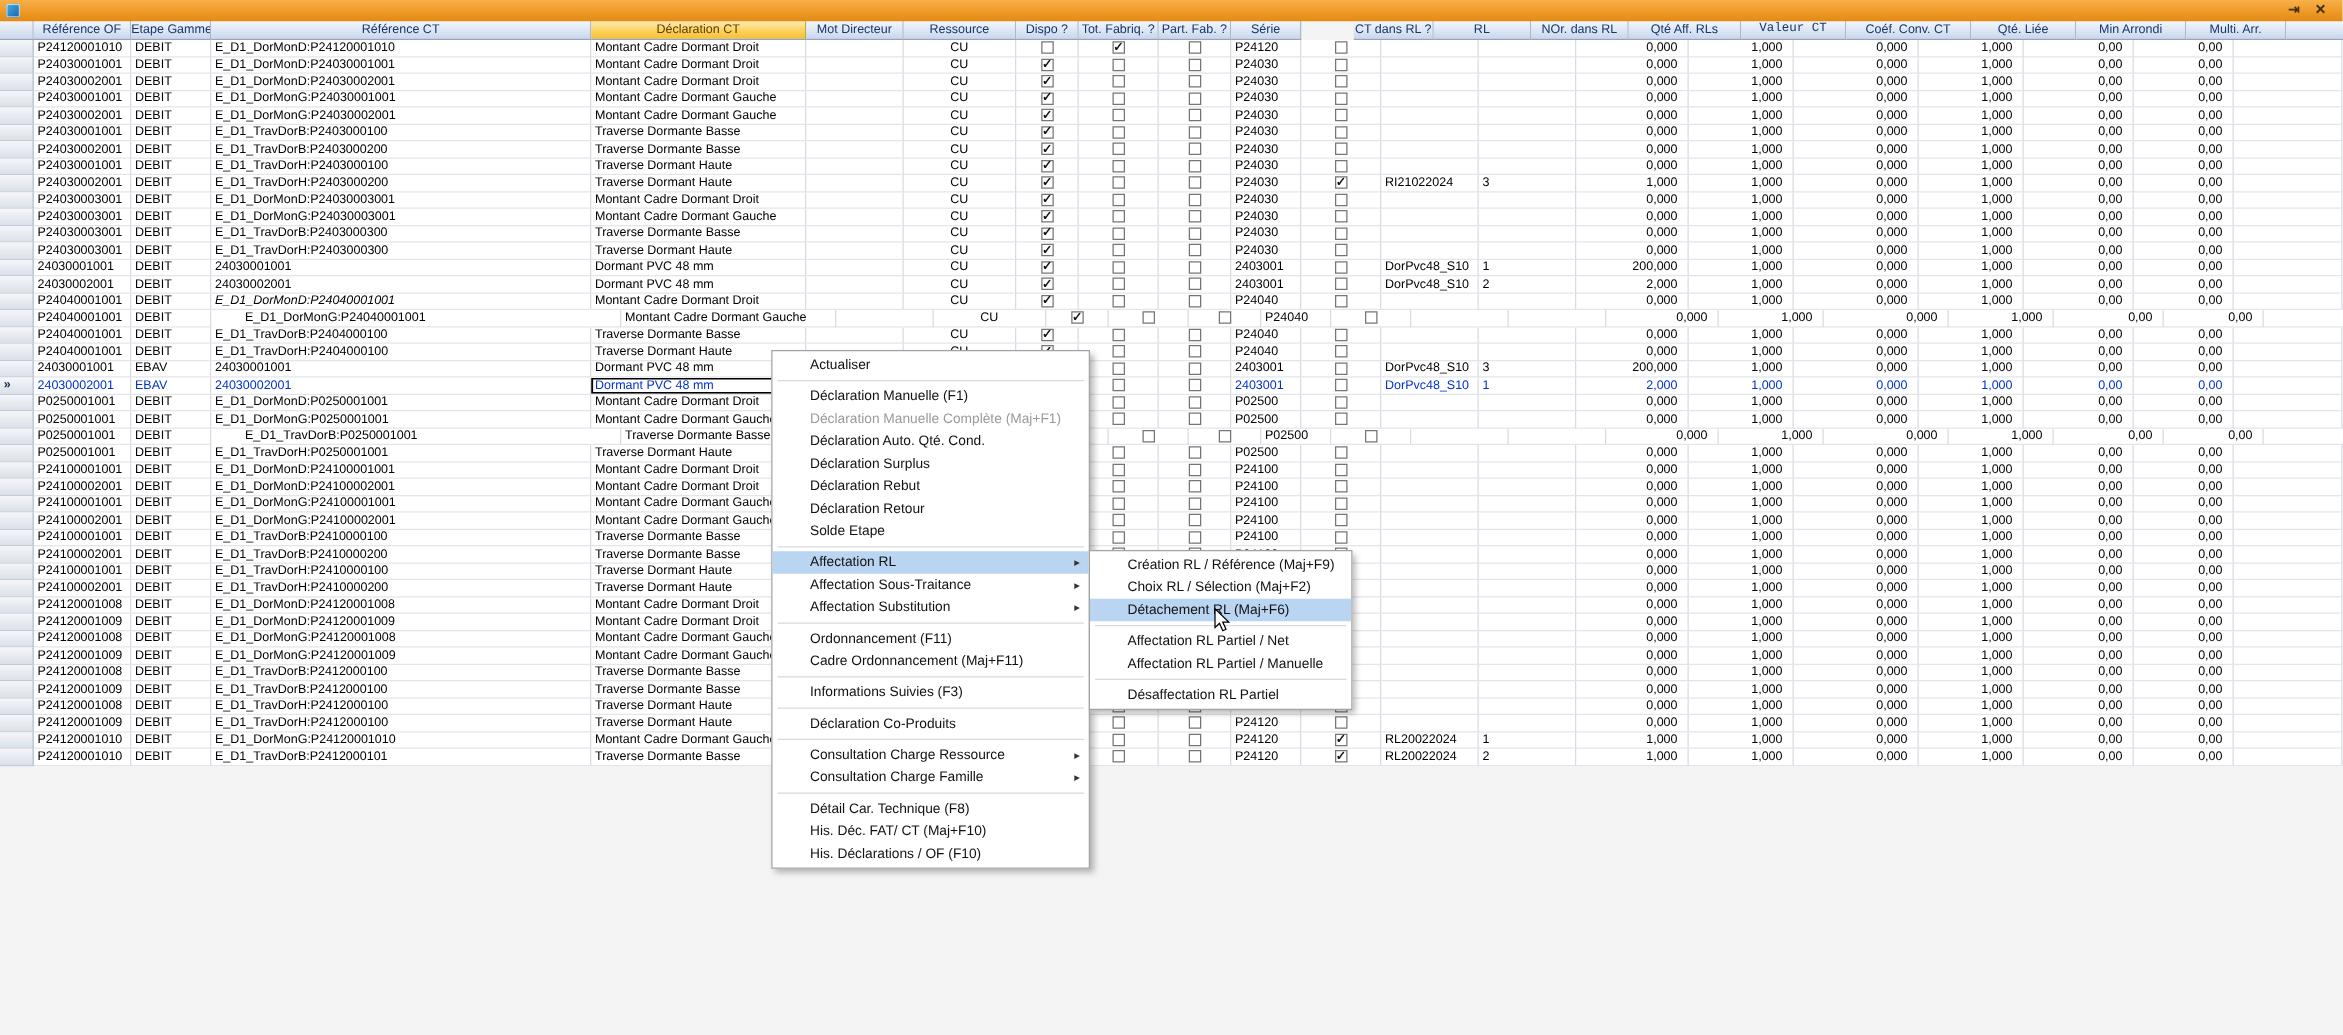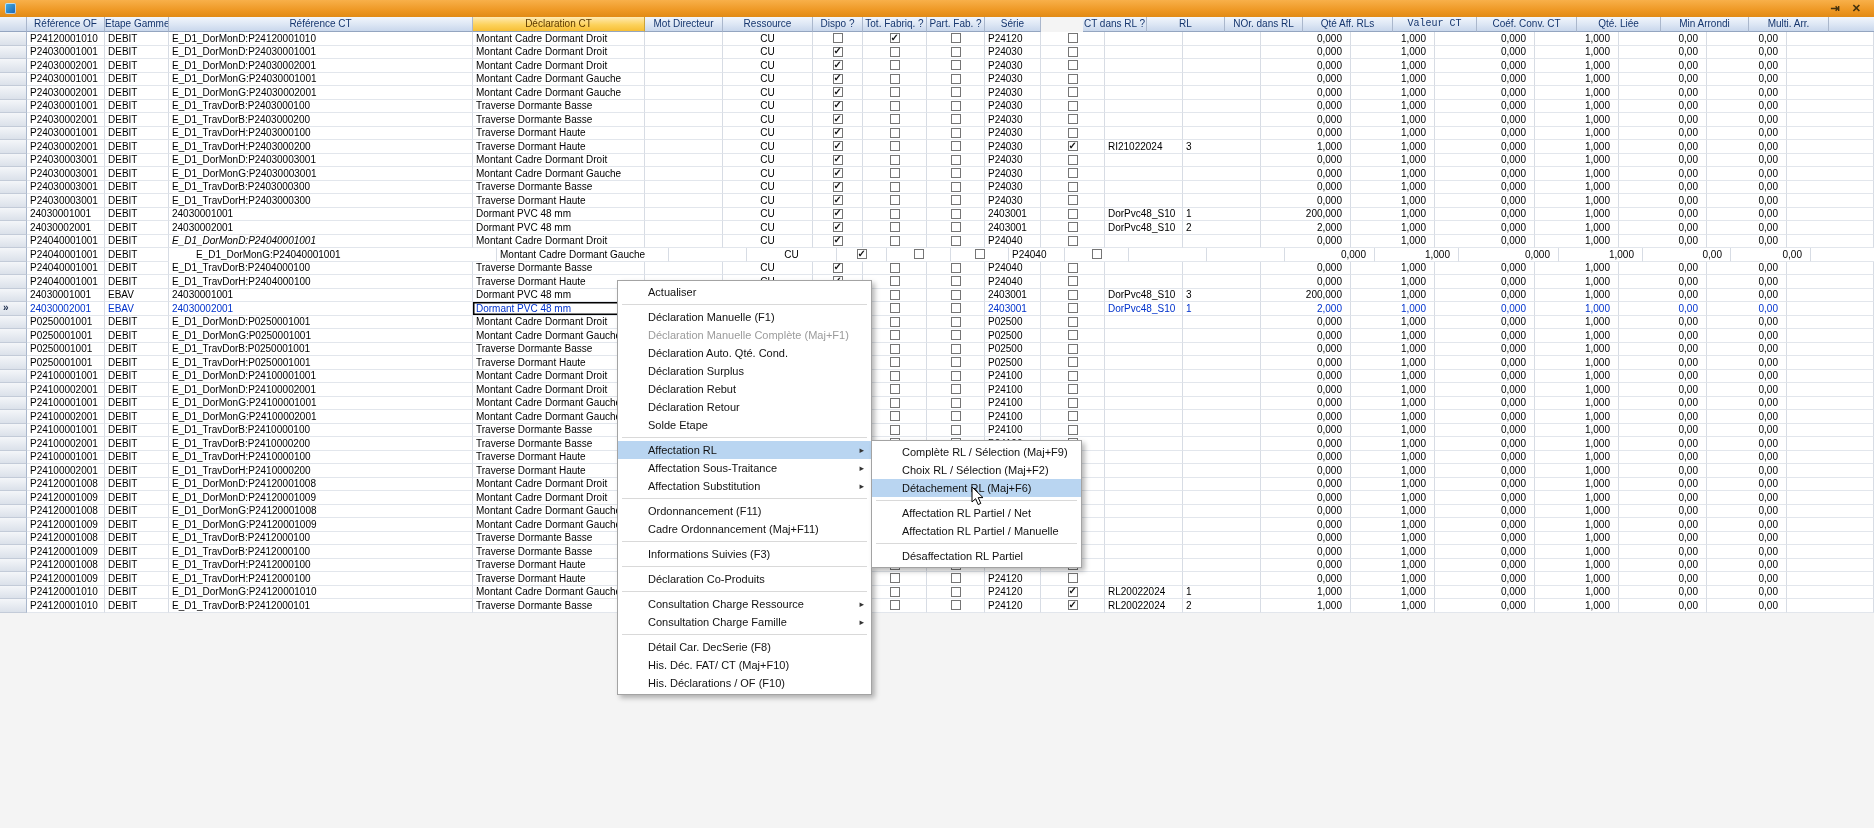--- a/index.html
+++ b/index.html
@@ -806,21 +806,21 @@
         <div class="cell a-right" style="width: 100px;">0,000</div>
         <div class="cell a-right" style="width: 84px;">1,000</div>
         <div class="cell a-right" style="width: 88px;">0,00</div>
         <div class="cell a-right" style="width: 80px;">0,00</div>
         <div class="cell" style="width: 87px;"></div>
       </div>
       <div class="grow">
         <div class="rowhdr"></div>
         <div class="cell a-left" style="width: 78px;">P0250001001</div>
         <div class="cell a-left" style="width: 64px;">DEBIT</div>
-        <div class="cell a-left" style="width: 304px;">E_D1_TravDorB:P0250001001</div>
+        <div class="cell a-left" style="width: 304px; margin-left: 24px;">E_D1_TravDorB:P0250001001</div>
         <div class="cell a-left" style="width: 172px;">Traverse Dormante Basse</div>
         <div class="cell a-left" style="width: 78px;"></div>
         <div class="cell a-center" style="width: 90px;">CU</div>
         <div class="cell a-center" style="width: 50px;">
           <span class="cb on"></span>
         </div>
         <div class="cell a-center" style="width: 64px;">
           <span class="cb"></span>
         </div>
         <div class="cell a-center" style="width: 58px;">
@@ -1450,26 +1450,26 @@
     <div class="mitem"><span>Ordonnancement (F11)</span></div>
     <div class="mitem"><span>Cadre Ordonnancement (Maj+F11)</span></div>
     <div class="msep"></div>
     <div class="mitem"><span>Informations Suivies (F3)</span></div>
     <div class="msep"></div>
     <div class="mitem"><span>Déclaration Co-Produits</span></div>
     <div class="msep"></div>
     <div class="mitem"><span>Consultation Charge Ressource</span><span class="marrow">▸</span></div>
     <div class="mitem"><span>Consultation Charge Famille</span><span class="marrow">▸</span></div>
     <div class="msep"></div>
-    <div class="mitem"><span>Détail Car. DecSerie (F8)</span></div>
+    <div class="mitem"><span>Détail Car. Technique (F8)</span></div>
     <div class="mitem"><span>His. Déc. FAT/ CT (Maj+F10)</span></div>
     <div class="mitem"><span>His. Déclarations / OF (F10)</span></div>
   </div>
 <div class="menu" id="rl-submenu">
-    <div class="mitem"><span>Complète RL / Sélection (Maj+F9)</span></div>
+    <div class="mitem"><span>Création RL / Référence (Maj+F9)</span></div>
     <div class="mitem"><span>Choix RL / Sélection (Maj+F2)</span></div>
     <div class="mitem hl"><span>Détachement RL (Maj+F6)</span></div>
     <div class="msep"></div>
     <div class="mitem"><span>Affectation RL Partiel / Net</span></div>
     <div class="mitem"><span>Affectation RL Partiel / Manuelle</span></div>
     <div class="msep"></div>
     <div class="mitem"><span>Désaffectation RL Partiel</span></div>
   </div>
 
 <svg class="cursor" width="14" height="21" viewBox="0 0 14 21">

